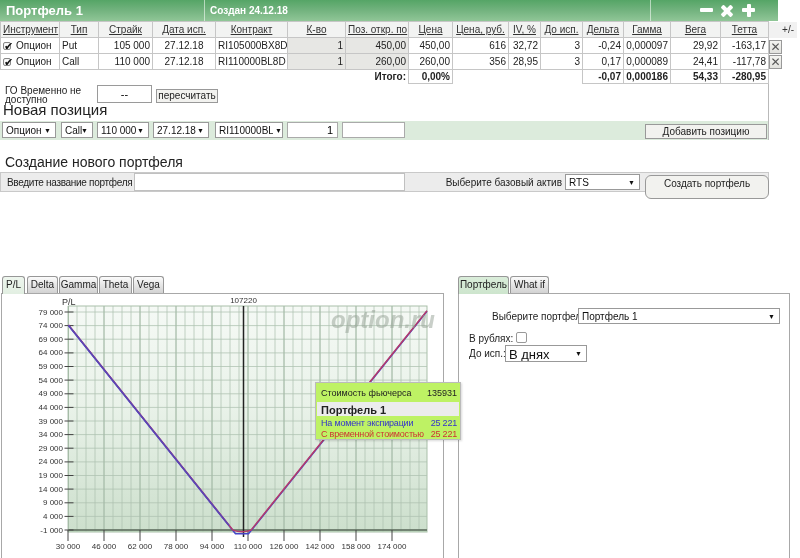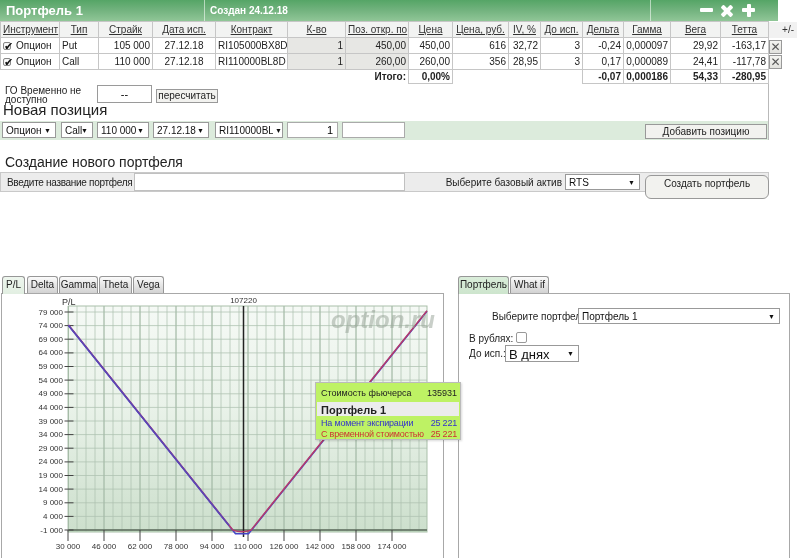--- a/index.html
+++ b/index.html
@@ -299,18 +299,18 @@
 
   <div id="panelbox" class="abs"></div>
   <div class="abs lbl" style="left:469px; top:311px;padding-left:23px;">Выберите портфель</div>
   <div class="sel" style="left:578px; top:308px; width:202px; height:16px;">
       <span class="tx">Портфель 1</span>
       <span class="ar">▼</span>
     </div>
   <div class="abs lbl" style="left:469px; top:333px;">В рублях:</div>
   <div class="abs box" style="left:516px; top:332px; width:11px; height:11px; border-color:#999; border-radius:2px;"></div>
   <div class="abs lbl" style="left:469px; top:348px;">До исп.:</div>
-  <div class="sel" style="left:505px; top:345px; width:74px; height:17px;">
+  <div class="sel" style="left:505px; top:345px; width:82px; height:17px;">
       <span class="tx" style="font-size:13px; top:1px;">В днях</span>
       <span class="ar">▼</span>
     </div>
 
 </div>
 
 </body></html>

